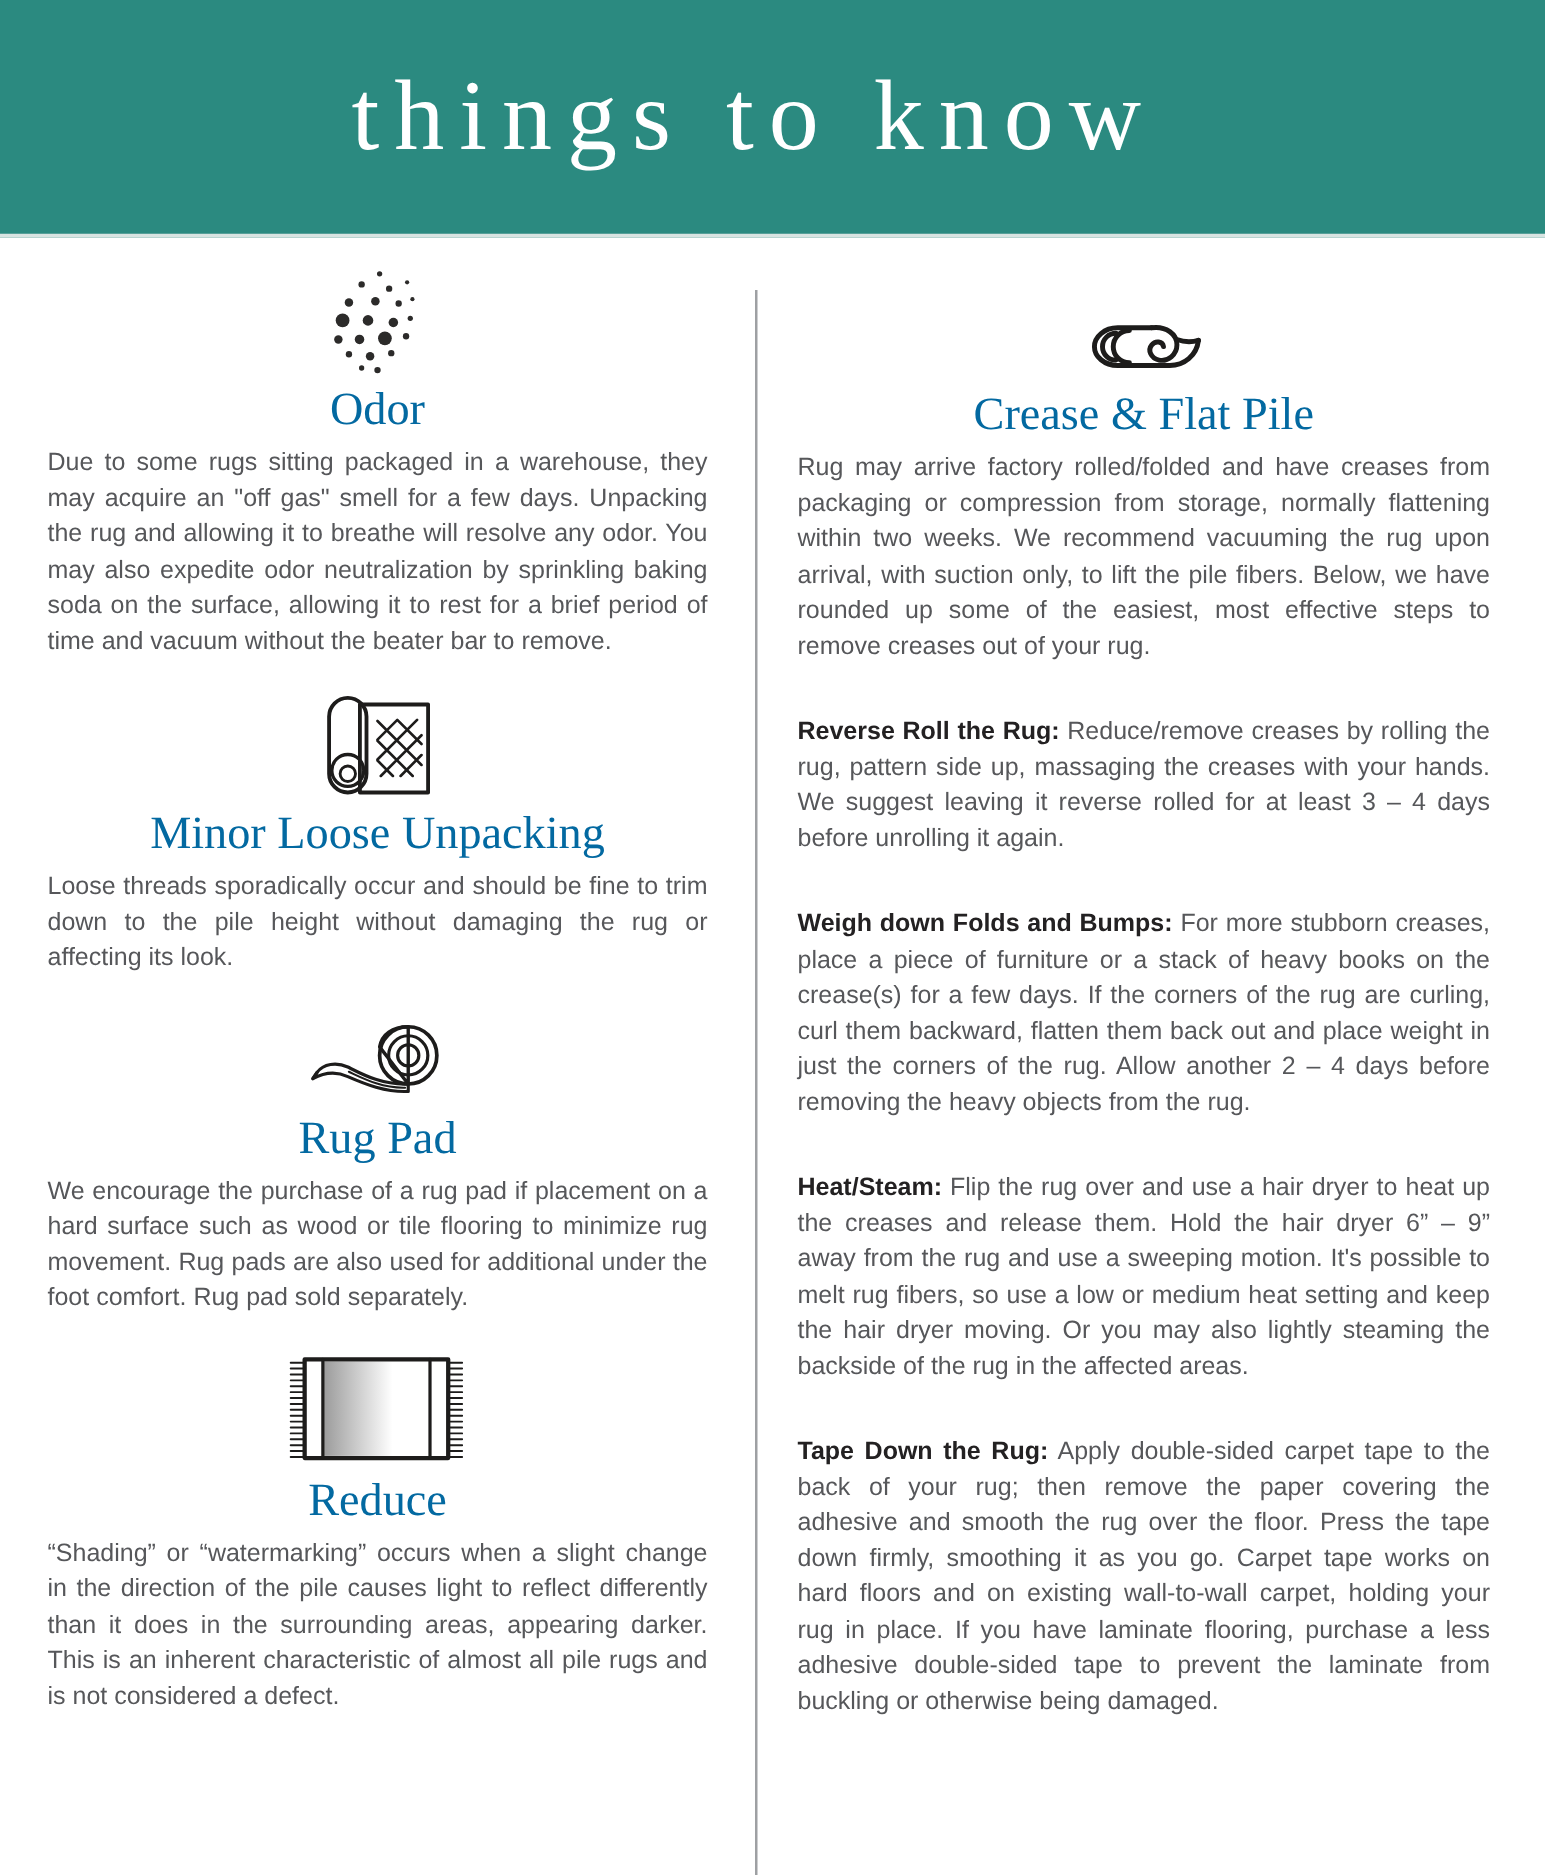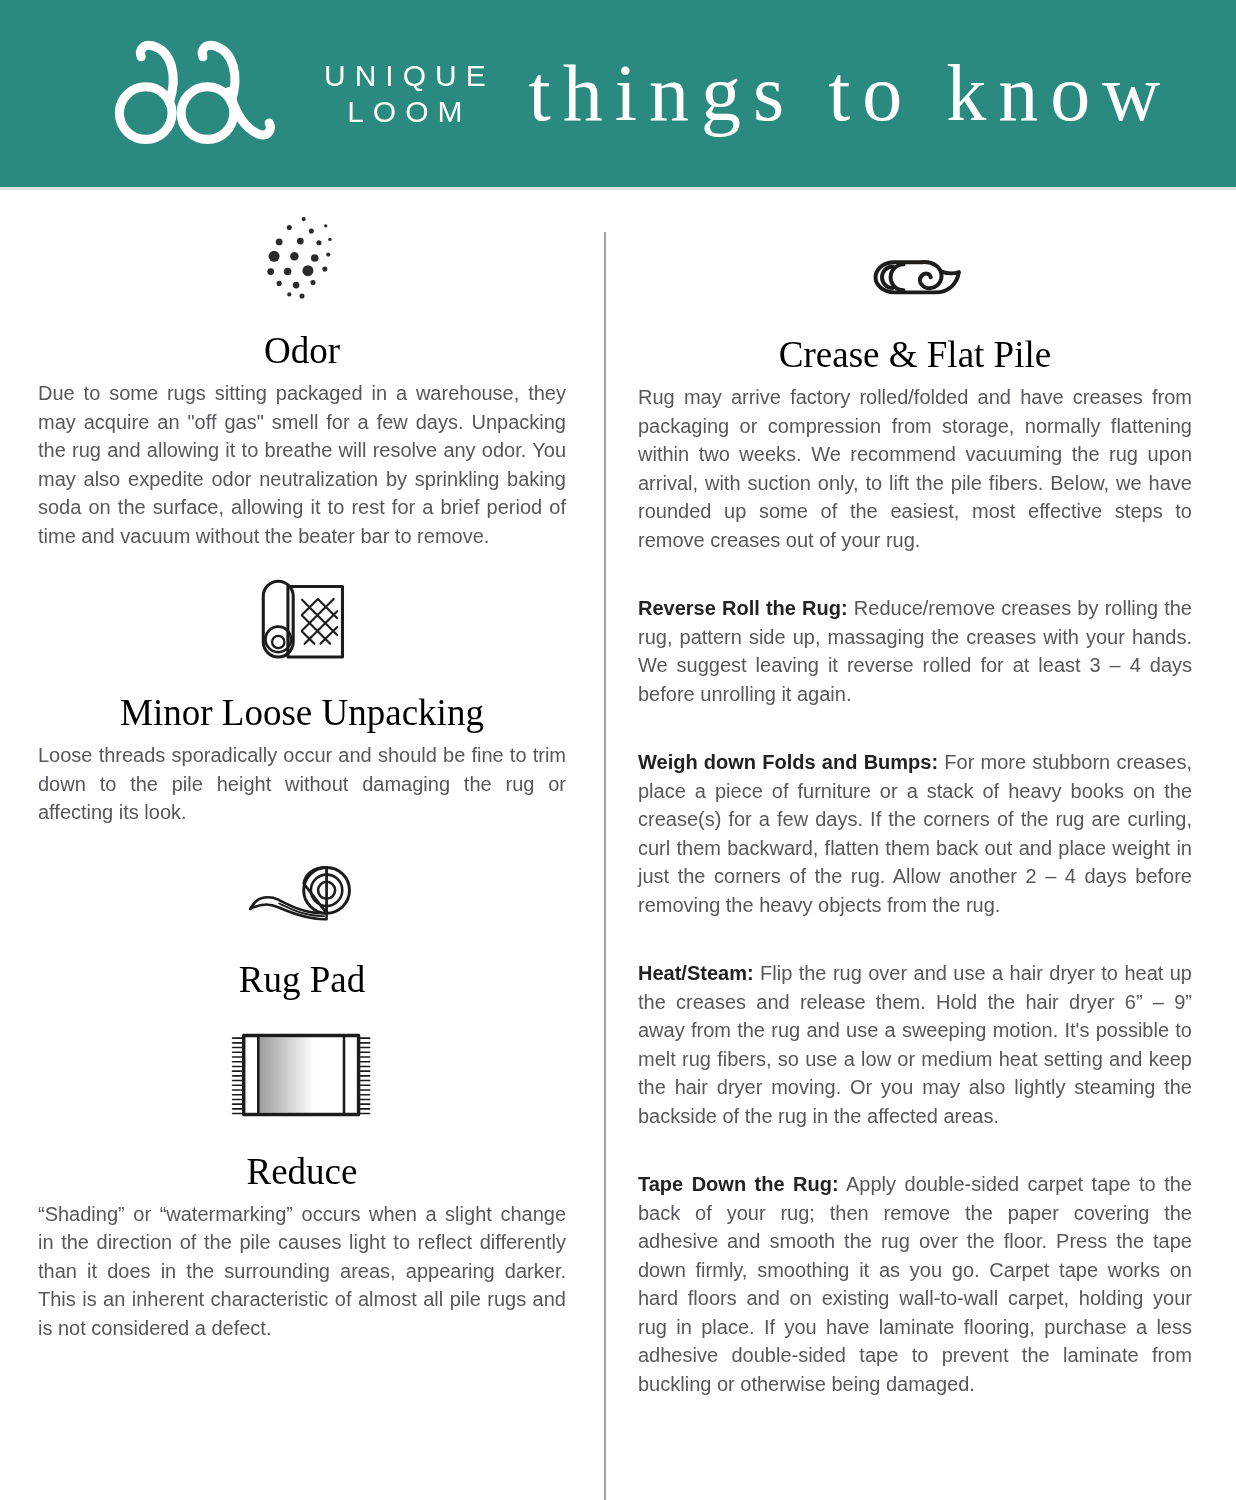--- a/index.html
+++ b/index.html
@@ -55,59 +55,42 @@
   .col-left{width:528px;margin-left:38px;}
   .col-right{width:554px;margin-left:72px;}
   .icon-row{display:flex;justify-content:center;}
   .icon-row svg{display:block;}
   .mt24{margin-top:24px;}
   .mt26{margin-top:26px;}
   .mt50{margin-top:50px;}
   .section-heading{
     font-family:"Liberation Serif", serif;
     font-weight:400;
-    color:#000000;
+    color:#0369a1;
     font-size:37px;
     text-align:center;
-    margin:27px 0 7px 0;
+    margin:4px 0 7px 0;
   }
   .body-text{
     font-size:20px;
     line-height:28.5px;
     color:#56575a;
     text-align:justify;
     margin:0;
   }
   .tip{margin-top:40px;}
   .tip-label{font-weight:bold;color:#232122;}
   .ic{stroke:#1d1c1b;fill:none;stroke-linecap:round;stroke-linejoin:round;}
 </style>
 </head>
 <body>
 
 <div id="page">
 
   <div class="header">
-    <div class="logo-block">
-      <div class="logo-mark">
-        <svg viewBox="0 0 220 130">
-          <g stroke="#ffffff" stroke-width="10" fill="none" stroke-linecap="round">
-            <circle cx="48" cy="86" r="29"></circle>
-            <path d="M74,74 C84,44 76,18 56,12 C46,9 40,16 43,24"></path>
-            <circle cx="116" cy="86" r="29"></circle>
-            <path d="M142,74 C152,44 144,18 124,12 C114,9 108,16 111,24"></path>
-            <path d="M140,62 C146,84 156,102 172,109 C182,113 188,105 184,97"></path>
-          </g>
-        </svg>
-      </div>
-      <div class="brand-text">
-        <div>UNIQUE</div>
-        <div>LOOM</div>
-      </div>
-    </div>
     <div class="main-title">things to know</div>
   </div>
 
   <div class="content">
     <div class="divider"></div>
     <div class="columns">
 
       <div class="col-left">
 
         <div class="icon-row mt24">
@@ -157,20 +140,21 @@
             <path class="ic" stroke-width="3" fill="#ffffff" d="M95,71 C70,72 52,62 38,55 C27,50 15,52 9,60 L5,66 C16,60 27,59 38,64 C54,71 74,79 95,78 Z"></path>
             <path class="ic" stroke-width="2" d="M92,74.5 C70,75 53,66 39,59.5"></path>
             <path class="ic" stroke-width="3" d="M9,60 L5,66"></path>
             <path class="ic" stroke-width="3.2" fill="#ffffff" d="M68,36 C70,24 80,17 95,17 L95,71 Z"></path>
             <circle class="ic" cx="95" cy="44" r="27" fill="#ffffff" stroke-width="3.5"></circle>
             <circle class="ic" cx="95" cy="44" r="18.5" stroke-width="3"></circle>
             <circle class="ic" cx="95" cy="44" r="10" stroke-width="3"></circle>
           </svg>
         </div>
         <h2 class="section-heading">Rug Pad</h2>
+        <p class="body-text">We encourage the purchase of a rug pad if placement on a hard surface such as wood or tile flooring to minimize rug movement. Rug pads are also used for additional under the foot comfort. Rug pad sold separately.</p>
 
         <div class="icon-row mt26">
           <svg viewBox="0 0 170 112" width="150" height="96">
             <defs>
               <linearGradient id="shg" x1="0" y1="0" x2="1" y2="0">
                 <stop offset="0" stop-color="#9a9a9a"></stop>
                 <stop offset="0.65" stop-color="#ffffff"></stop>
               </linearGradient>
             </defs>
             <rect x="34" y="12" width="100" height="88" fill="url(#shg)"></rect>

